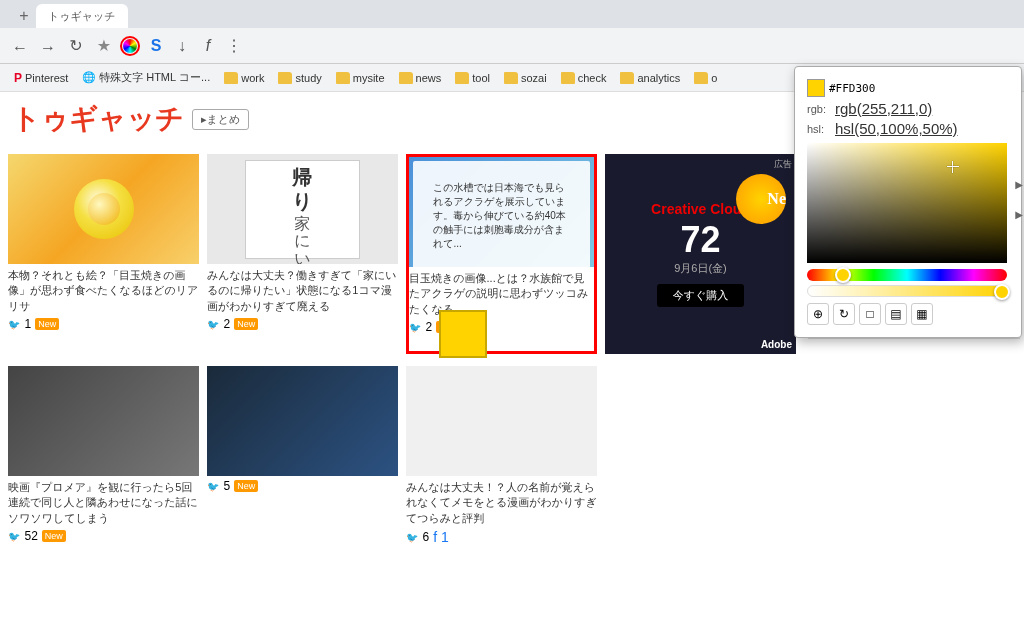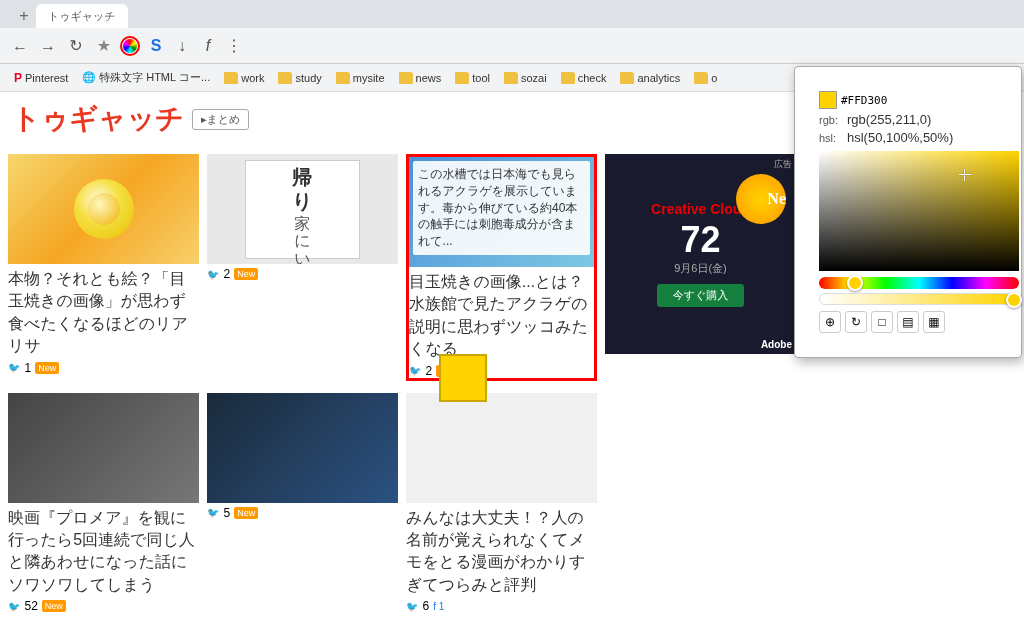--- a/index.html
+++ b/index.html
@@ -23,32 +23,32 @@
     
     .page-content { background: #fff; width: 100%; height: calc(620px - 92px); display: flex; flex-direction: column; overflow: hidden; }
     .site-header { display: flex; align-items: center; padding: 8px 12px; gap: 8px; background: #fff; }
     .site-logo { font-size: 28px; font-weight: bold; color: #e83820; font-family: 'Arial Black', sans-serif; }
     .matome-btn { border: 1px solid #aaa; border-radius: 3px; padding: 2px 8px; font-size: 11px; color: #555; cursor: pointer; }
     .content-area { display: flex; flex: 1; overflow: hidden; }
     .main-content { flex: 1; overflow: hidden; padding: 4px; }
     .article-grid { display: grid; grid-template-columns: repeat(4, 1fr); gap: 8px; padding: 4px; }
     .article-card { background: #fff; cursor: pointer; }
     .article-img { width: 100%; height: 110px; object-fit: cover; background: #ddd; display: flex; align-items: center; justify-content: center; overflow: hidden; }
-    .article-title { font-size: 16px; color: #333; margin-top: 4px; line-height: 1.4; }
+    .article-title { font-size: 11px; color: #333; margin-top: 4px; line-height: 1.4; }
     .article-meta { display: flex; align-items: center; gap: 4px; margin-top: 3px; }
     .twitter-icon { color: #1da1f2; font-size: 10px; }
     .new-badge { background: #ff9900; color: #fff; font-size: 9px; padding: 1px 3px; border-radius: 2px; }
     .sidebar { width: 220px; padding: 4px; overflow: hidden; }
 
     
-    .color-picker-popup { position: absolute; top: 62px; right: 0; width: 230px; background: #fff; border: 1px solid #aaa; border-radius: 4px; box-shadow: 2px 4px 12px rgba(0,0,0,0.3); z-index: 100; padding: 24px; }
+    .color-picker-popup { position: absolute; top: 62px; right: 0; width: 230px; background: #fff; border: 1px solid #aaa; border-radius: 4px; box-shadow: 2px 4px 12px rgba(0,0,0,0.3); z-index: 100; padding: 12px; }
     .color-fields { display: flex; flex-direction: column; gap: 3px; margin-bottom: 6px; }
     .color-field-row { display: flex; align-items: center; gap: 4px; }
     .color-field-label { font-size: 11px; color: #555; width: 24px; }
-    .color-field-value { font-size: 13px; color: #333; }
+    .color-field-value { font-size: 15px; color: #333; text-decoration: underline; }
     .color-swatch { width: 18px; height: 18px; background: #FFD300; border: 1px solid #999; }
     .hue-slider { width: 200px; height: 12px; border-radius: 6px; background: linear-gradient(to right, #f00, #ff0, #0f0, #0ff, #00f, #f0f, #f00); margin-bottom: 4px; position: relative; cursor: pointer; }
     .hue-handle { position: absolute; top: -2px; left: 30px; width: 16px; height: 16px; border-radius: 50%; background: #FFD300; border: 2px solid #fff; box-shadow: 0 1px 3px rgba(0,0,0,0.4); }
     .opacity-slider { width: 200px; height: 12px; border-radius: 6px; background: linear-gradient(to right, transparent, #FFD300); border: 1px solid #ddd; margin-bottom: 6px; position: relative; }
     .opacity-handle { position: absolute; top: -2px; right: 0; width: 16px; height: 16px; border-radius: 50%; background: #FFD300; border: 2px solid #fff; box-shadow: 0 1px 3px rgba(0,0,0,0.4); }
     .picker-bottom-row { display: flex; align-items: center; gap: 4px; }
     .picker-icon-btn { width: 22px; height: 22px; display: flex; align-items: center; justify-content: center; border: 1px solid #ccc; border-radius: 3px; cursor: pointer; font-size: 12px; }
     .selected-highlight { border: 3px solid red; }
 
     
@@ -183,31 +183,32 @@
           <div class="article-card">
             <div class="article-img img-manga1">
               <div style="width:100%;height:100%;background:#e8e8e8;display:flex;align-items:center;justify-content:center;overflow:hidden;">
 
                 <div style="width:60%;height:90%;background:#fff;border:1px solid #ccc;display:flex;flex-direction:column;align-items:center;justify-content:flex-start;padding:4px;">
                   <div style="font-size:20px;font-weight:bold;color:#333;font-family:serif;line-height:1.2;">帰<br>り</div>
                   <div style="font-size:16px;color:#555;font-family:serif;line-height:1.1;margin-top:2px;">家<br>に<br>い<br>る</div>
                 </div>
               </div>
             </div>
+            <div class="article-title">みんなは大丈夫？働きすぎて「家にいるのに帰りたい」状態になる1コマ漫画がわかりすぎて廃える</div>
             <div class="article-meta">
               <span class="twitter-icon">🐦</span>
               <span>2</span>
               <span class="new-badge">New</span>
             </div>
           </div>
 
           <div class="article-card selected-highlight" style="position:relative;">
             <div class="article-img" style="background:linear-gradient(135deg,#4a90d9,#7ec8e3);position:relative;">
               <div style="width:100%;height:100%;display:flex;align-items:flex-start;padding:4px;overflow:hidden;">
-                <div style="background:rgba(255,255,255,0.9);padding:5px;font-size:12px;line-height:1.4;color:#333;border-radius:2px;">この水槽では日本海でも見られるアクラゲを展示しています。毒から伸びている約40本の触手には刺胞毒成分が含まれて...</div>
+                <div style="background:rgba(255,255,255,0.9);padding:20px;font-size:10px;line-height:1.4;color:#333;border-radius:2px;">この水槽では日本海でも見られるアクラゲを展示しています。毒から伸びている約40本の触手には刺胞毒成分が含まれて...</div>
               </div>
             </div>
             <div class="article-title">目玉焼きの画像...とは？水族館で見たアクラゲの説明に思わずツッコみたくなる</div>
             <div class="article-meta" style="position:relative;">
               <span class="twitter-icon">🐦</span>
               <span>2</span>
               <span class="new-badge">New</span>
 
               <div style="width:48px;height:48px;background:#FFD300;border:2px solid #c8a800;position:absolute;left:30px;top:-10px;"></div>
             </div>
@@ -216,21 +217,21 @@
           <div class="article-card">
             <div style="background:#1a1a2e;width:100%;height:200px;display:flex;flex-direction:column;align-items:center;justify-content:center;position:relative;overflow:hidden;">
               <div style="position:absolute;top:4px;right:4px;font-size:9px;color:#aaa;">広告</div>
               <div style="color:#e00;font-size:14px;font-weight:bold;text-align:center;line-height:1.2;margin-bottom:2px;">Creative Cloud</div>
               <div style="color:#fff;font-size:36px;font-weight:bold;">72</div>
               <div style="color:#aaa;font-size:11px;">9月6日(金)</div>
 
               <div style="width:50px;height:50px;border-radius:50%;background:radial-gradient(circle,#FFD300,#ff9900);display:flex;align-items:center;justify-content:flex-end;position:absolute;right:10px;top:20px;">
                 <span style="font-size:16px;font-weight:bold;color:#fff;font-family:serif;">Ne</span>
               </div>
-              <button style="background:#15803d;color:#fff;border:none;padding:4px 16px;border-radius:3px;cursor:pointer;font-size:11px;margin-top:8px;">今すぐ購入</button>
+              <button style="background:#000000;color:#fff;border:none;padding:4px 16px;border-radius:3px;cursor:pointer;font-size:11px;margin-top:8px;">今すぐ購入</button>
 
               <div style="position:absolute;bottom:4px;right:4px;color:#fff;font-size:10px;font-weight:bold;">Adobe</div>
             </div>
           </div>
         </div>
 
         <div class="article-grid" style="margin-top:4px;">
 
           <div class="article-card">
             <div class="article-img" style="background:linear-gradient(135deg,#444,#777);"></div>
@@ -250,21 +251,21 @@
               <span class="new-badge">New</span>
             </div>
           </div>
 
           <div class="article-card">
             <div class="article-img" style="background:#f0f0f0;"></div>
             <div class="article-title">みんなは大丈夫！？人の名前が覚えられなくてメモをとる漫画がわかりすぎてつらみと評判</div>
             <div class="article-meta">
               <span class="twitter-icon">🐦</span>
               <span>6</span>
-              <span style="font-size:10px;color:#1877f2;">f <span>1</span></span>
+              <span style="font-size:14px;color:#1877f2;">f <span>1</span></span>
             </div>
           </div>
 
           <div></div>
         </div>
       </div>
 
       <div class="sidebar">
 
         <div class="ranking-section">

